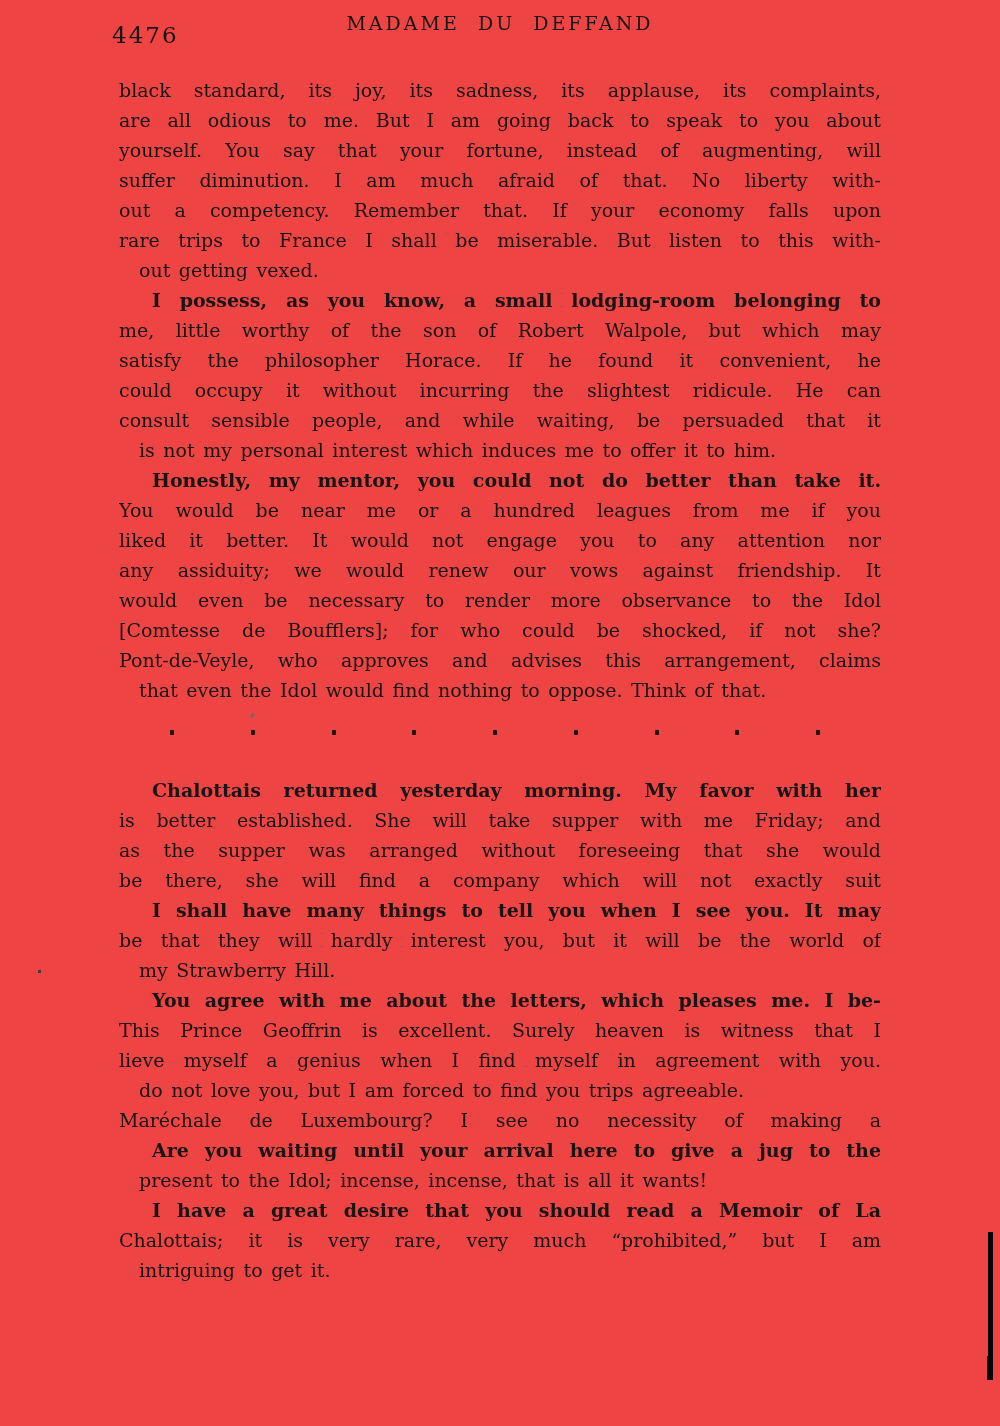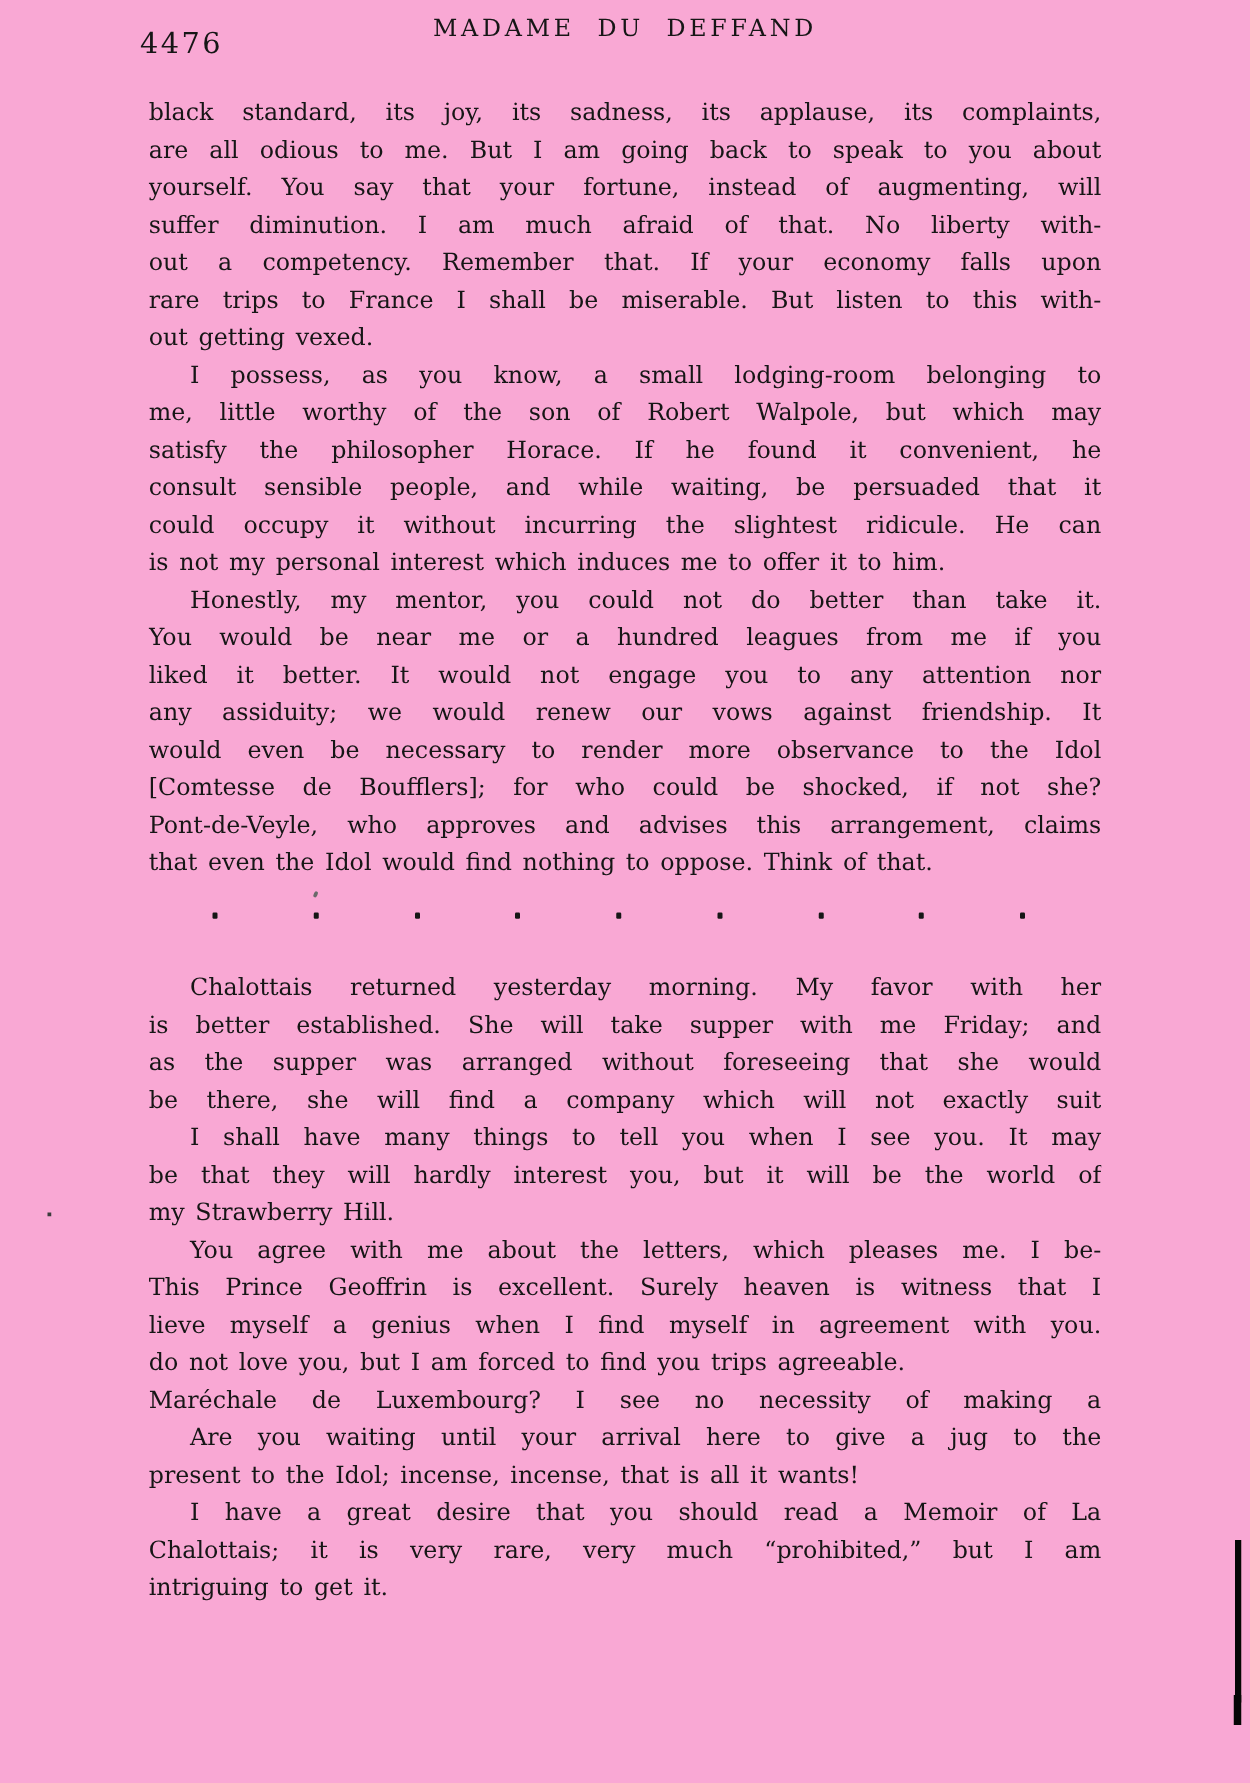--- a/index.html
+++ b/index.html
@@ -1,20 +1,20 @@
 <!DOCTYPE html>
 <html><head>
 <meta charset="utf-8">
 <style>
   html, body { margin: 0; padding: 0; background: #ffffff; }
   .page {
     position: relative;
     width: 1000px;
     height: 1426px;
-    background: #f9a8d4;
+    background: #ef4444;
     overflow: hidden;
     font-family: "DejaVu Serif", "Liberation Serif", serif;
     color: #161616;
   }
   
   .page-number {
     position: absolute;
     left: 112px;
     top: 22px;
     font-size: 23px;
@@ -44,22 +44,23 @@
   .line {
     height: 30px;
     overflow: hidden;
     text-align: justify;
     text-align-last: justify;
     white-space: nowrap;
   }
   .line.para-end {
     text-align-last: left;
     white-space: normal;
+    margin-left: 20px;
   }
-  .line.indent-first { text-indent: 33px; }
+  .line.indent-first { text-indent: 33px; font-weight: bold; }
   
   .dot-separator { position: relative; height: 70px; }
   .dots-row {
     position: absolute;
     left: 51px;
     top: 25px;
     width: 650px;
     display: flex;
     justify-content: space-between;
   }
@@ -99,22 +100,22 @@
         <div class="line">yourself.  You say that your fortune, instead of augmenting, will</div>
         <div class="line">suffer diminution.  I am much afraid of that.  No liberty with-</div>
         <div class="line">out a competency.  Remember that.  If your economy falls upon</div>
         <div class="line">rare trips to France I shall be miserable.  But listen to this with-</div>
         <div class="line para-end">out getting vexed.</div>
       </div>
       <div class="paragraph">
         <div class="line indent-first">I possess, as you know, a small lodging-room belonging to</div>
         <div class="line">me, little worthy of the son of Robert Walpole, but which may</div>
         <div class="line">satisfy the philosopher Horace.  If he found it convenient, he</div>
+        <div class="line">could occupy it without incurring the slightest ridicule.  He can</div>
         <div class="line">consult sensible people, and while waiting, be persuaded that it</div>
-        <div class="line">could occupy it without incurring the slightest ridicule.  He can</div>
         <div class="line para-end">is not my personal interest which induces me to offer it to him.</div>
       </div>
       <div class="paragraph">
         <div class="line indent-first">Honestly, my mentor, you could not do better than take it.</div>
         <div class="line">You would be near me or a hundred leagues from me if you</div>
         <div class="line">liked it better.  It would not engage you to any attention nor</div>
         <div class="line">any assiduity; we would renew our vows against friendship.  It</div>
         <div class="line">would even be necessary to render more observance to the Idol</div>
         <div class="line">[Comtesse de Boufflers]; for who could be shocked, if not she?</div>
         <div class="line">Pont-de-Veyle, who approves and advises this arrangement, claims</div>

